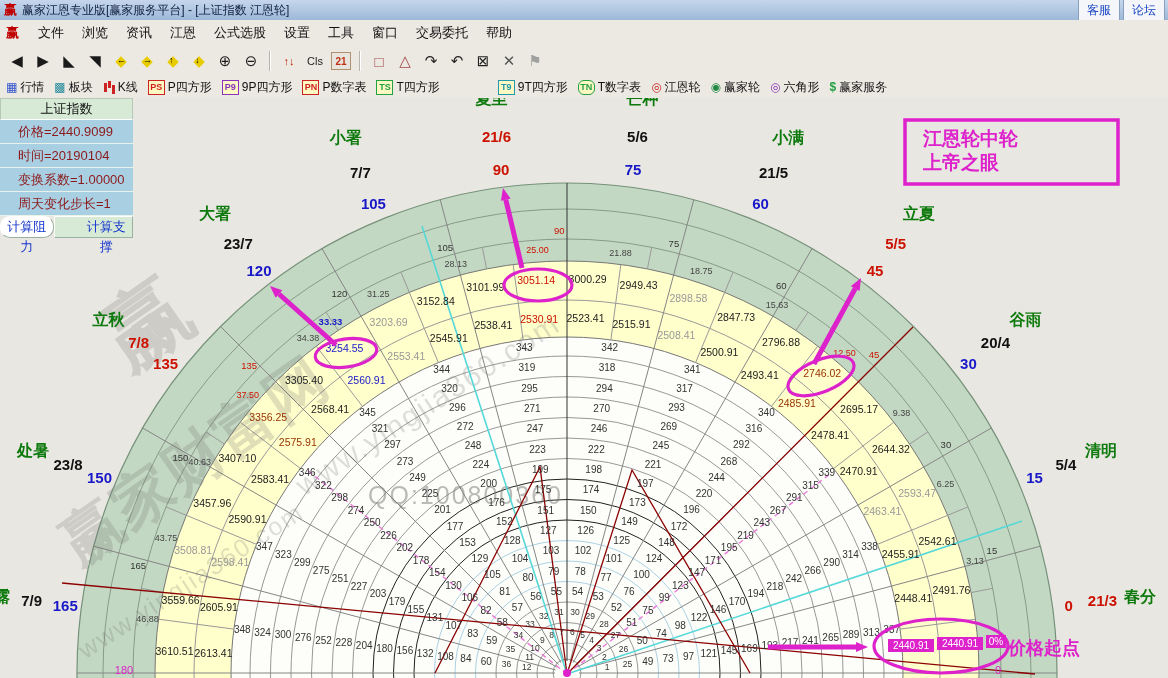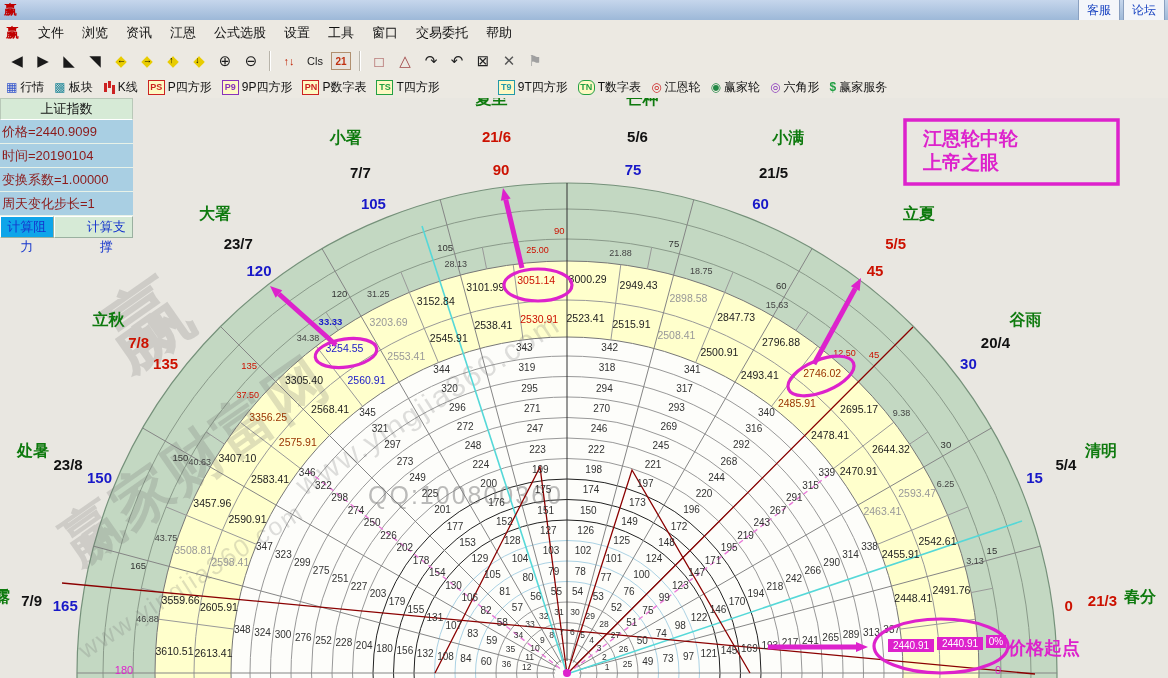--- a/index.html
+++ b/index.html
@@ -41,38 +41,39 @@
   .kicon{display:inline-block;width:12px;height:13px;margin-right:3px;position:relative;}
   .kicon i{position:absolute;width:3px;background:#c22;}
   .kicon i:nth-child(1){left:1px;top:2px;height:9px;}
   .kicon i:nth-child(2){left:5px;top:0;height:7px;}
   .kicon i:nth-child(3){left:9px;top:4px;height:9px;}
 
   
   #panel{position:absolute;left:0;top:98px;width:133px;z-index:5;font-size:13px;}
   #panel .ph{background:#d6ead6;color:#111;text-align:center;height:20px;line-height:20px;
     border:1px solid #b8c8b8;border-bottom:1px solid #fff;}
-  #panel .prow{background:#a9cfe3;color:#8b1a1a;height:23px;line-height:23px;padding-left:2px;
+  #panel .prow{background:#a9cfe3;color:#8b1a1a;height:23px;line-height:23px;padding-left:18px;
     border-bottom:1px solid #e8f2e8;white-space:nowrap;overflow:hidden;cursor:default;}
   #panel .pbtns{display:flex;}
   #panel .pbtn{flex:1;height:20px;line-height:20px;text-align:center;color:#1535cc;cursor:pointer;
     border:1px solid #9ab0a0;border-top-color:#fff;border-left-color:#fff;}
-  #panel .pbtn.b1{background:#0ea5e9;}
+  #panel .pbtn.b1{background:#ffffff;border-radius:10px;}
   #panel .pbtn.b2{background:#d6ead6;padding-left:26px;}
 
   
   #wheelwrap{position:absolute;left:0;top:98px;width:1168px;height:580px;}
   svg text{font-family:"Liberation Sans","DejaVu Sans",sans-serif;}
 </style>
 </head>
 <body>
 <div id="app">
 
   <div id="titlebar">
     <span class="app-icon">赢</span>
+    <span>赢家江恩专业版[赢家服务平台] - [上证指数 江恩轮]</span>
     <span class="tb-buttons">
         <span class="tb-btn">客服</span>
         <span class="tb-btn">论坛</span>
       </span>
   </div>
 
   <div id="menubar">
     <span class="logo">赢</span>
   <span class="mitem">文件</span>
       <span class="mitem">浏览</span>

